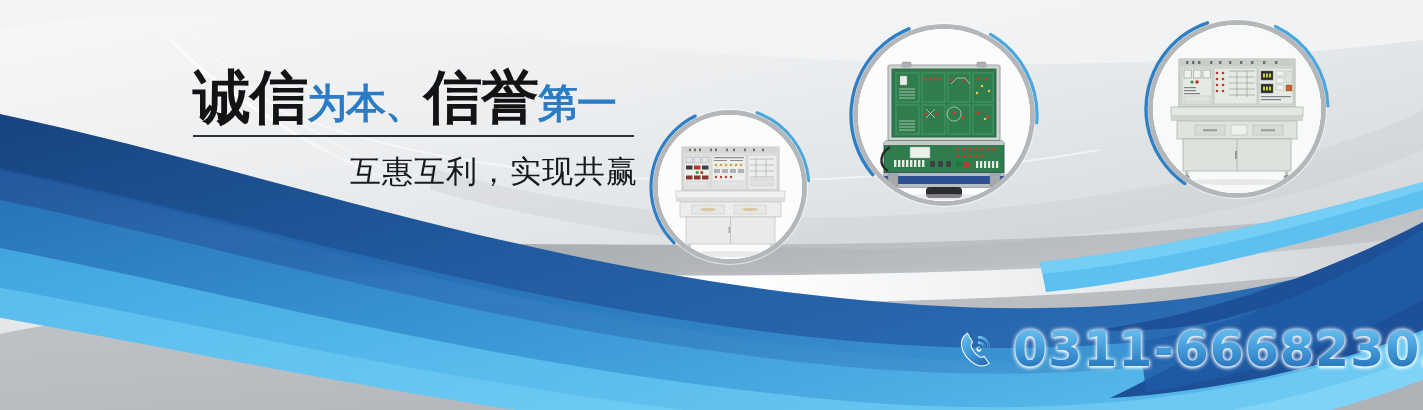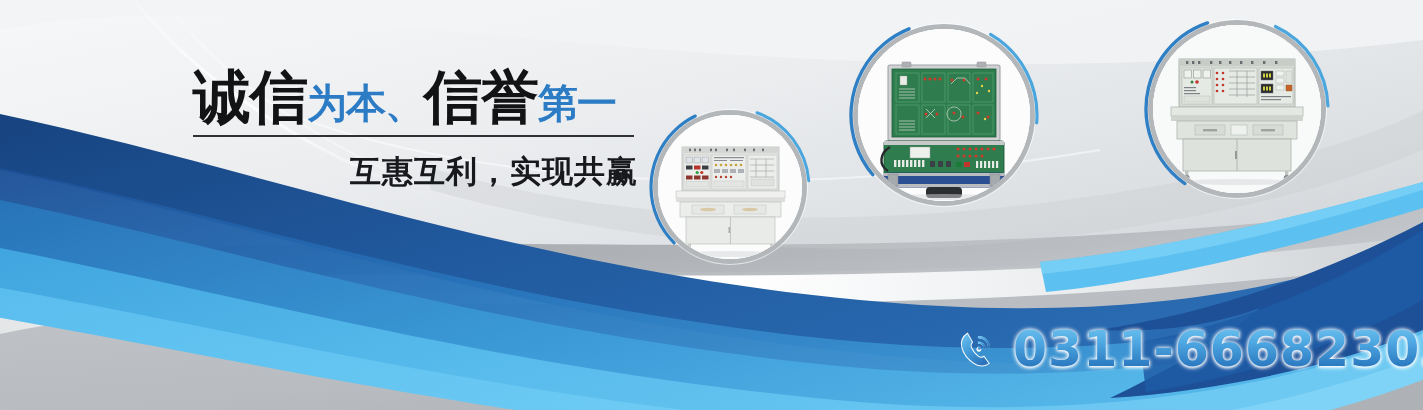--- a/index.html
+++ b/index.html
@@ -41,21 +41,21 @@
     width:441px;height:0;
     border-top:2px solid #2e3237;
   }
   #sub-heading{
     margin:14px 0 0 0;
     font-size:31px;
     color:#17191c;
     letter-spacing:1px;
     text-align:right;
     white-space:nowrap;
-    font-weight:700;
+    font-weight:400;
   }
 
   
   .photo-circle{
     position:absolute;
     border-radius:50%;
     overflow:visible;
     z-index:5;
   }
   .pc-ring{

